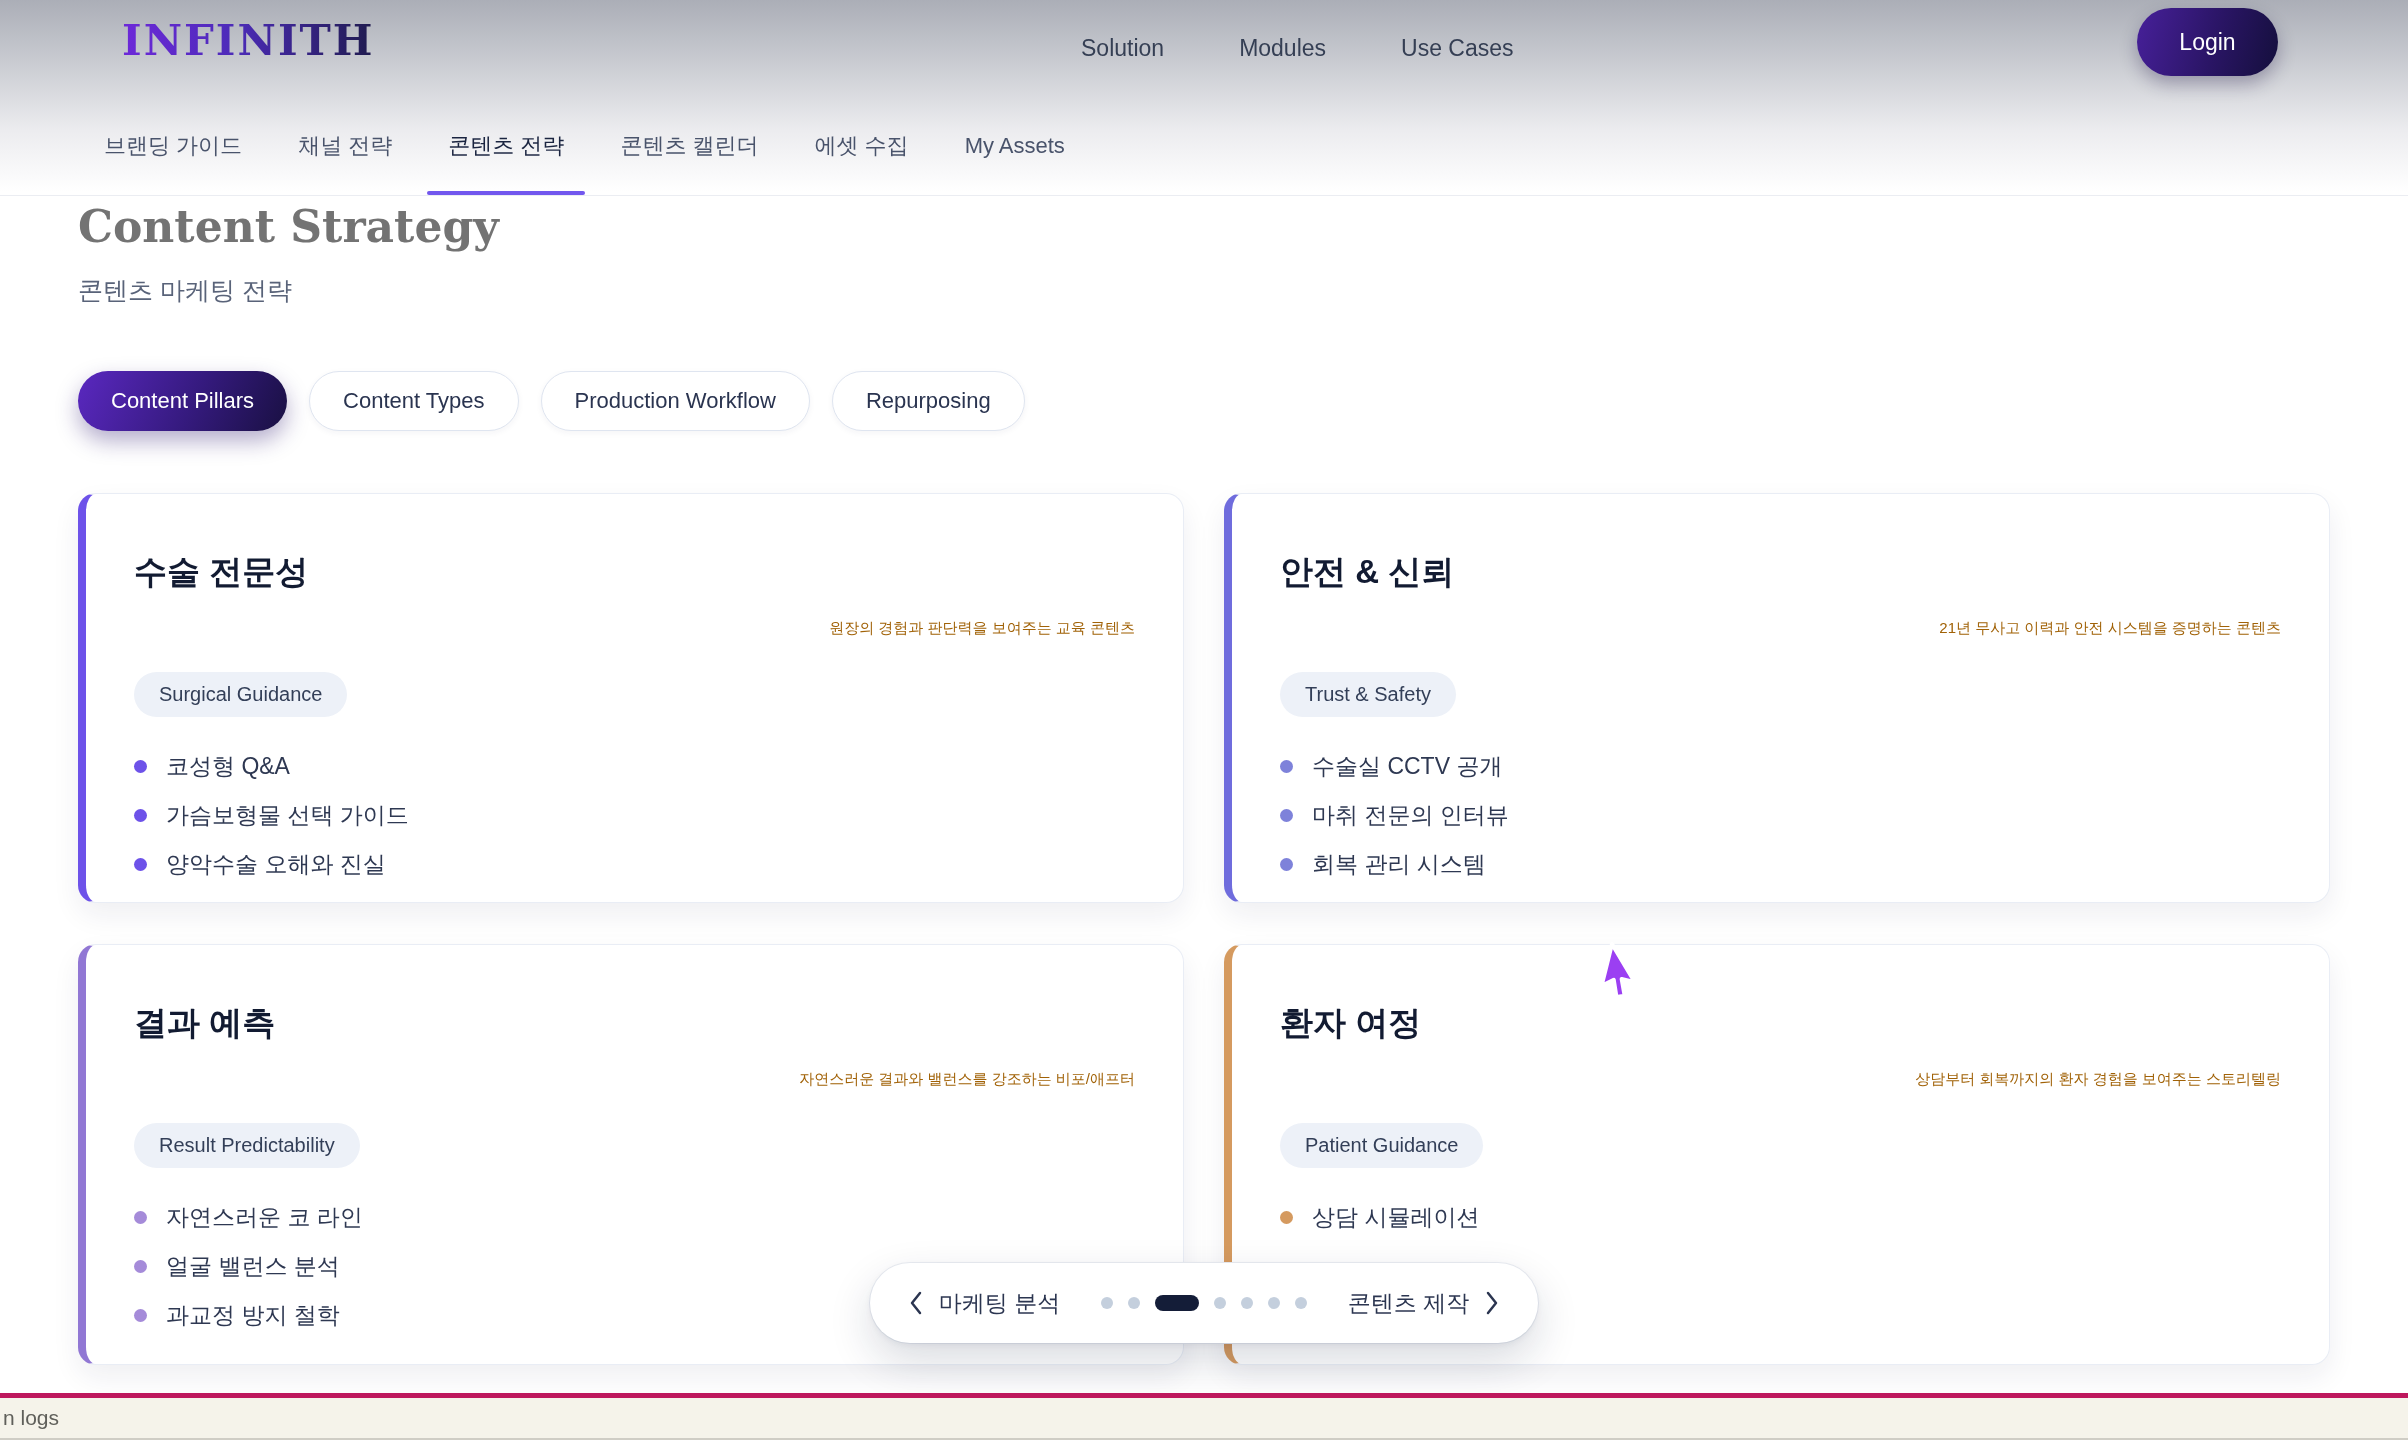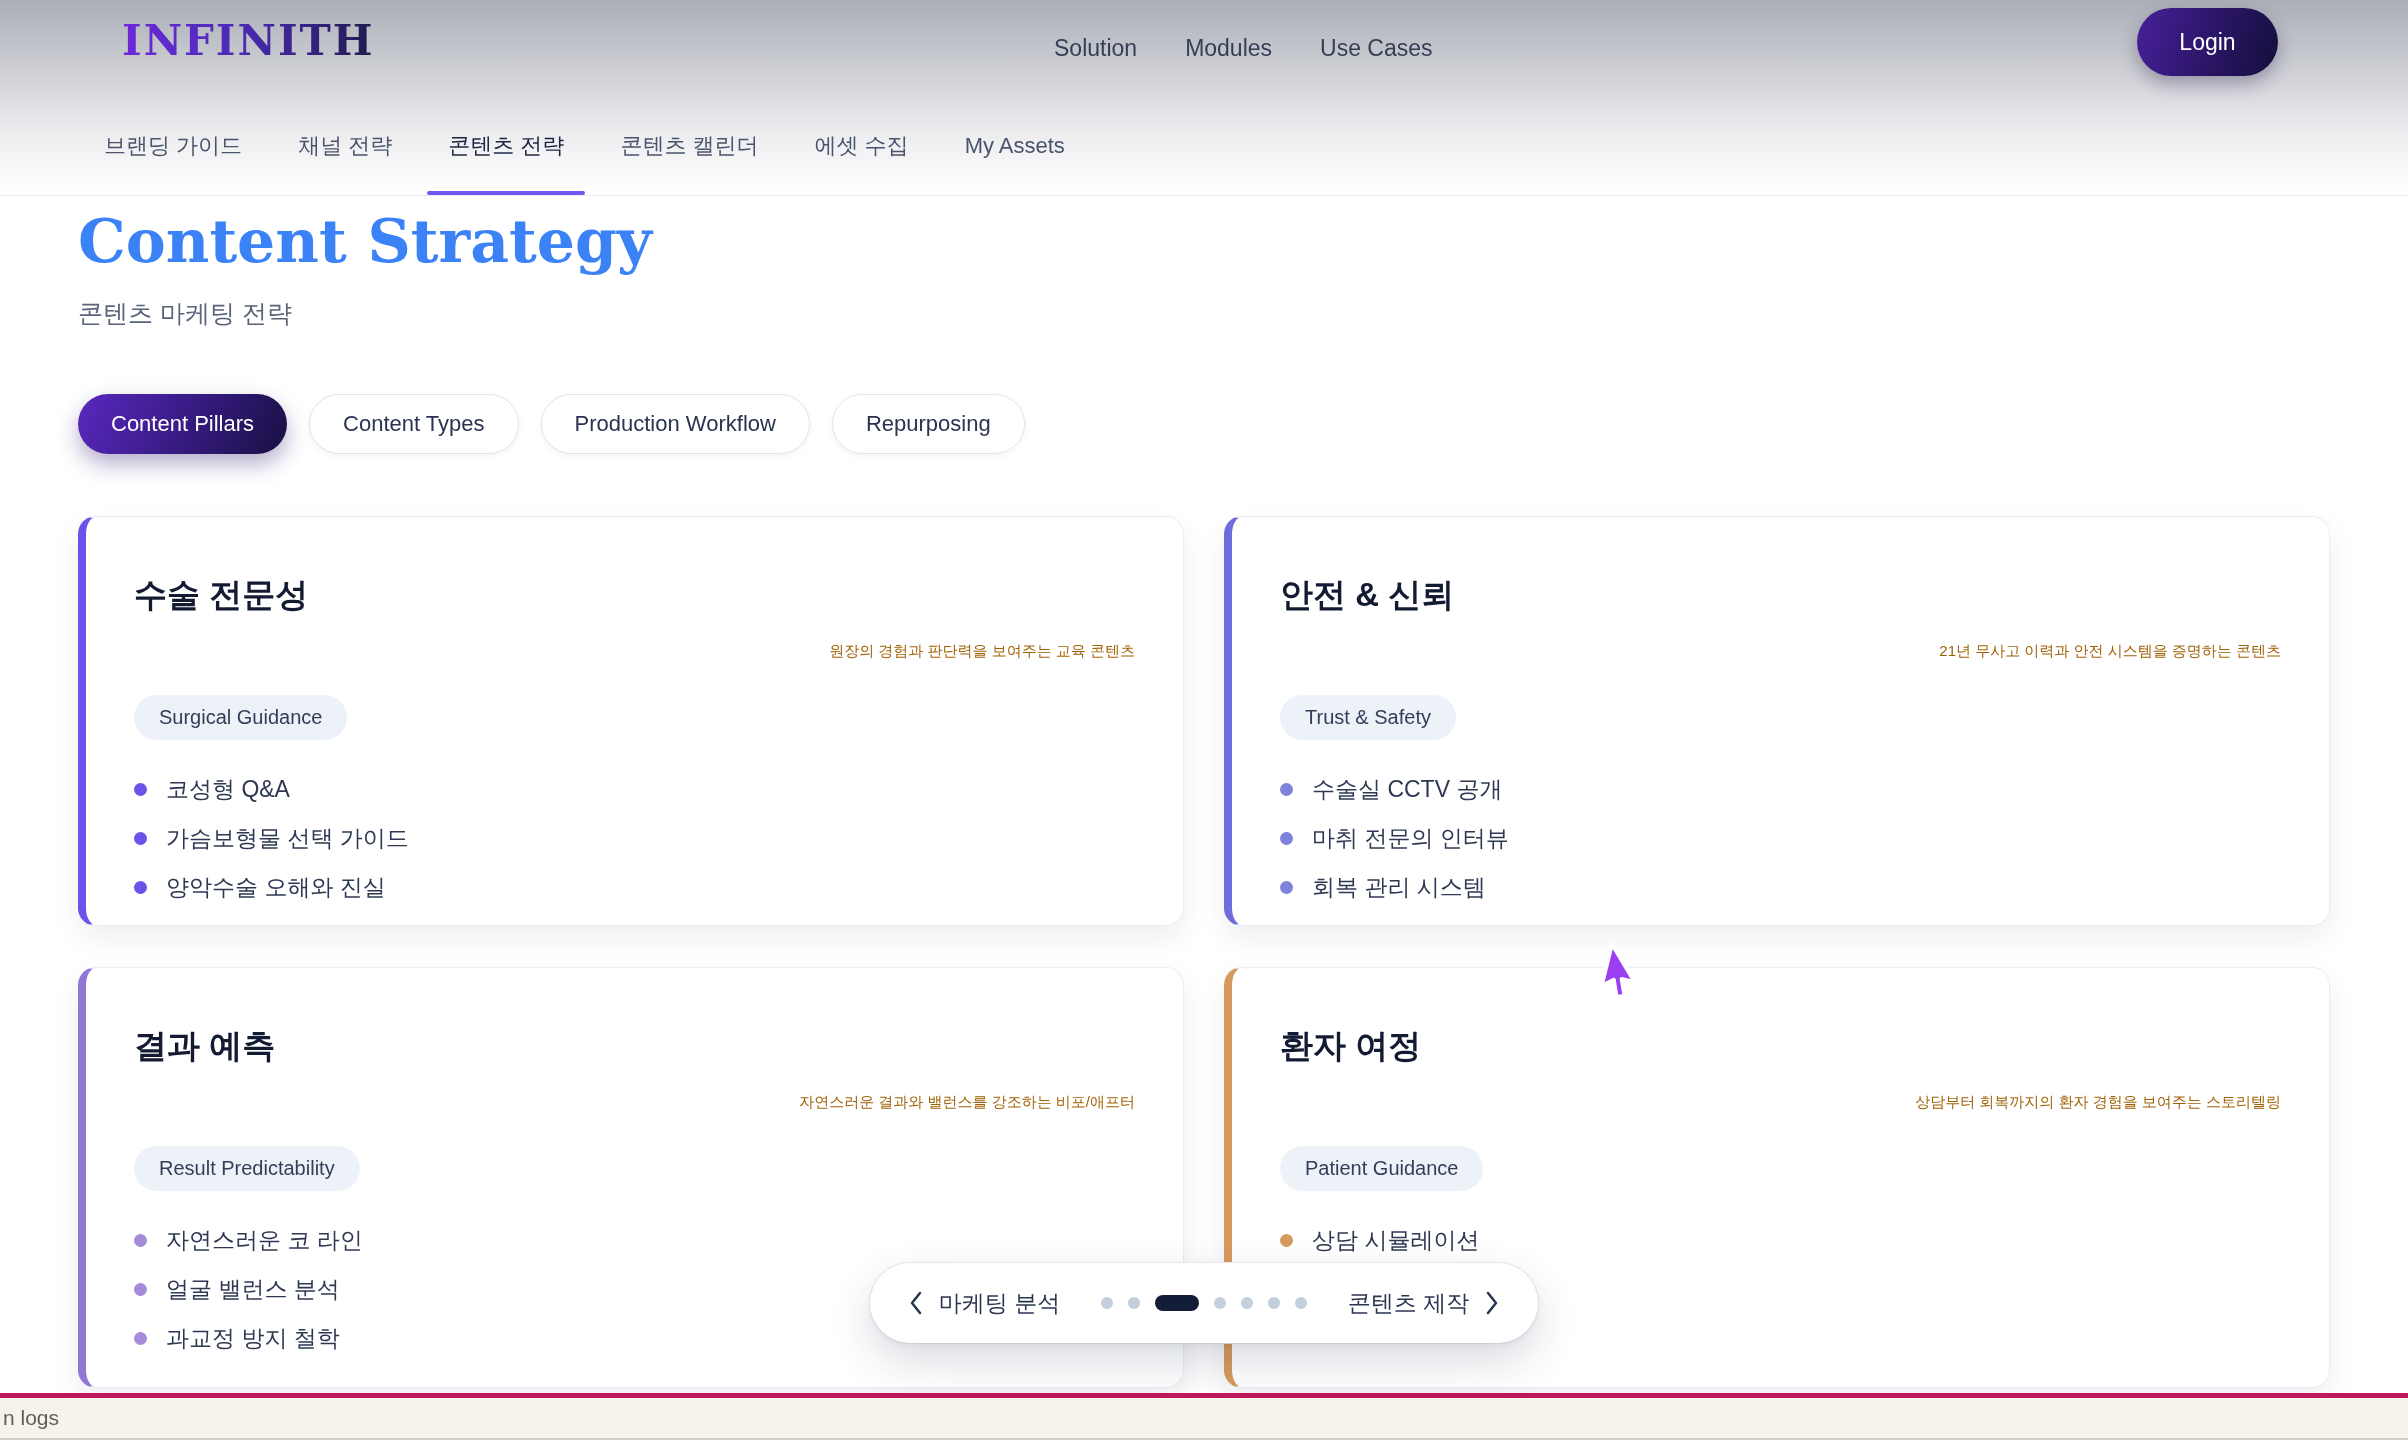--- a/index.html
+++ b/index.html
@@ -23,21 +23,21 @@
     color:#2d1b69;
     background:linear-gradient(90deg,#6d28d9 0%,#4c2bb8 45%,#1f1b4e 100%);
     -webkit-background-clip:text; background-clip:text;
     -webkit-text-fill-color:transparent;
   }
   nav.main-nav {
     position:absolute; left:1054px; top:0; height:96px;
     display:flex; align-items:center; gap:48px;
     font-size:23px; color:#353f54;
   }
-  nav.main-nav span { cursor:pointer; }
+  nav.main-nav span { cursor:pointer;margin-left:27px; }
   .login-btn {
     position:absolute; right:130px; top:8px; width:141px; height:68px;
     border:none; border-radius:34px; cursor:pointer;
     background:linear-gradient(105deg,#47209a 0%,#2a1565 55%,#140f3c 100%);
     color:#ffffff; font-size:23px; font-family:inherit;
     box-shadow:0 8px 18px rgba(20,10,60,.30);
   }
   
   .tabs {
     position:relative; z-index:2; height:100px; padding-left:104px;
@@ -49,23 +49,23 @@
     font-size:22px; color:#49536b; cursor:pointer; white-space:nowrap;
   }
   .tab.active { color:#1a2440; font-weight:normal; }
   .tab.active::after {
     content:""; position:absolute; left:-21px; right:-21px; bottom:0;
     height:4px; border-radius:2px; background:#7257ee;
   }
   
   main { position:relative; z-index:1; padding:0 78px; }
   h1.page-title {
-    margin:14px 0 0;
+    margin:8px 0 0;
     font-family:"DejaVu Serif","Liberation Serif",serif;
-    font-weight:800; font-size:60px; line-height:1.05; color:#3b82f6;
+    font-weight:800; font-size:44px; line-height:1.05; color:#737373;
   }
   .subtitle { margin:24px 0 15px; font-size:25px; color:#596379; }
   .filters { margin-top:64px; display:flex; gap:22px; }
   .filter {
     height:60px; padding:0 33px; border-radius:30px; cursor:pointer;
     display:flex; align-items:center; font-size:22px;
     background:#ffffff; border:1px solid #dfe5f0; color:#2a3450;
     box-shadow:0 2px 6px rgba(30,40,80,.05); white-space:nowrap;
   }
   .filter.active {

